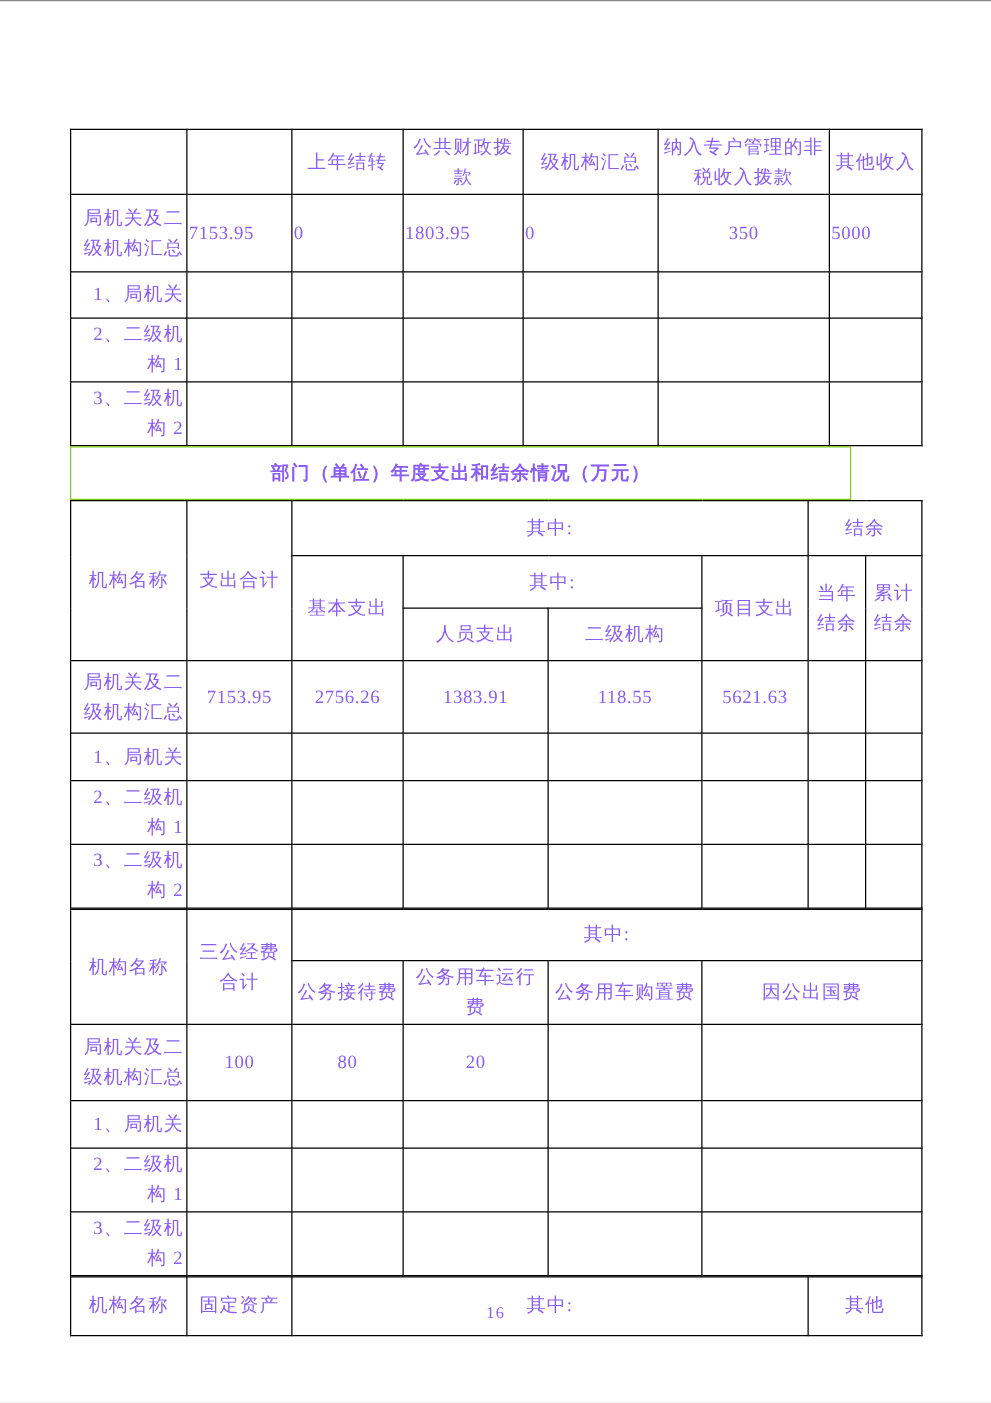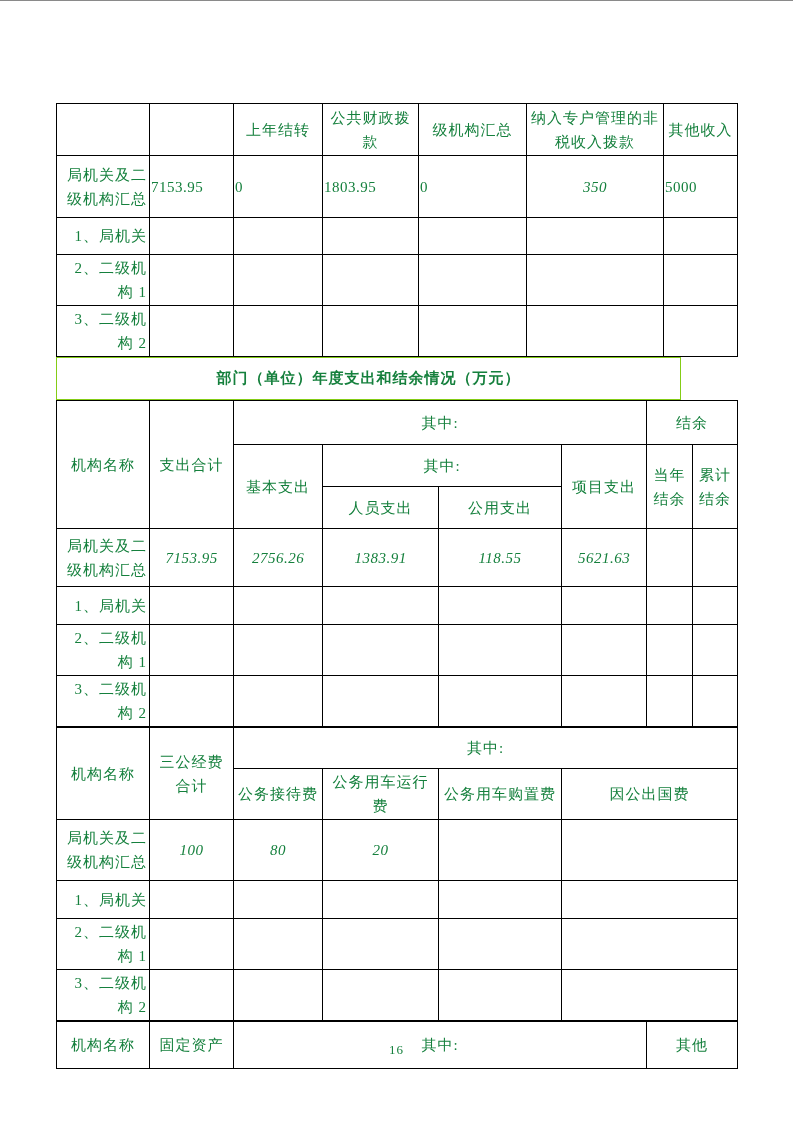--- a/index.html
+++ b/index.html
@@ -2,41 +2,41 @@
 <html><head>
 <meta charset="utf-8">
 <style>
   * { margin:0; padding:0; box-sizing:border-box; }
   html,body { background:#e8e8e8; }
   .page {
     position:relative;
     width:793px; height:1122px;
     background:#ffffff;
     font-family:"Liberation Serif","DejaVu Serif",serif;
-    color:#15803d;
+    color:#8b5cf6;
     overflow:hidden;
     margin:0 auto;
   }
   .topline { position:absolute; top:0; left:0; width:793px; height:1px; background:#8a8a8a; }
   .doc { position:absolute; left:56px; top:103px; width:683px; }
   table { border-collapse:collapse; table-layout:fixed; width:681px; }
   td {
     border:1px solid #000;
     font-size:15px;
     letter-spacing:1px;
     line-height:1.6;
     vertical-align:middle;
     text-align:center;
     padding:1px 2px;
     white-space:pre-line;
     overflow:hidden;
   }
   td.lab { text-align:right; padding-left:2px; }
   td.num-l { text-align:left; letter-spacing:0.5px; padding-left:1px; }
-  td.num-c { text-align:center; letter-spacing:0.5px;font-style:italic; }
+  td.num-c { text-align:center; letter-spacing:0.5px; }
   tr.h37 td{ height:37px; } tr.h38 td{ height:38px; } tr.h41 td{ height:41px; }
   tr.h42 td{ height:42px; } tr.h43 td{ height:43px; } tr.h44 td{ height:44px; }
   tr.h46 td{ height:46px; } tr.h47 td{ height:47px; } tr.h52 td{ height:52px; }
   tr.h58 td{ height:58px; } tr.h61 td{ height:61px; } tr.h62 td{ height:62px; }
   .title-row {
     width:625px; height:43px;
     border:1px solid #84cc16;
     display:flex; align-items:center; justify-content:center;
     font-weight:bold; font-size:15px; letter-spacing:1px;
   }
@@ -138,21 +138,21 @@
         <td rowspan="2">基本支出</td>
         <td colspan="2">其中:</td>
         <td rowspan="2">项目支出</td>
         <td rowspan="2">当年
 结余</td>
         <td rowspan="2">累计
 结余</td>
       </tr>
       <tr class="h42">
         <td>人员支出</td>
-        <td>公用支出</td>
+        <td>二级机构</td>
       </tr>
       <tr class="h58">
         <td class="lab">局机关及二
 级机构汇总</td>
         <td class="num-c">7153.95</td>
         <td class="num-c">2756.26</td>
         <td class="num-c">1383.91</td>
         <td class="num-c">118.55</td>
         <td class="num-c">5621.63</td>
         <td></td>

